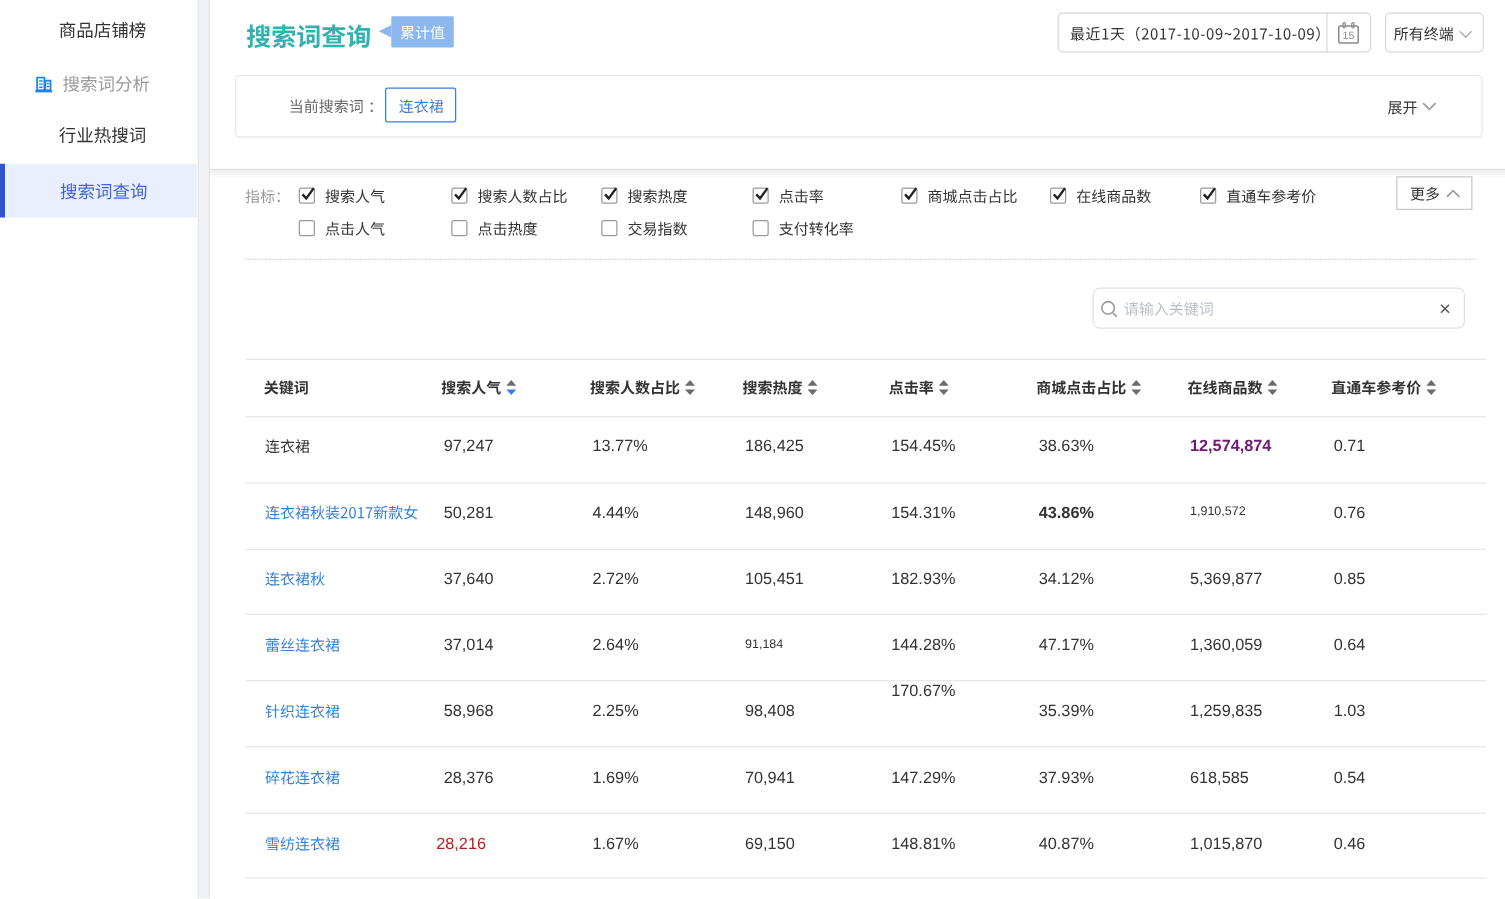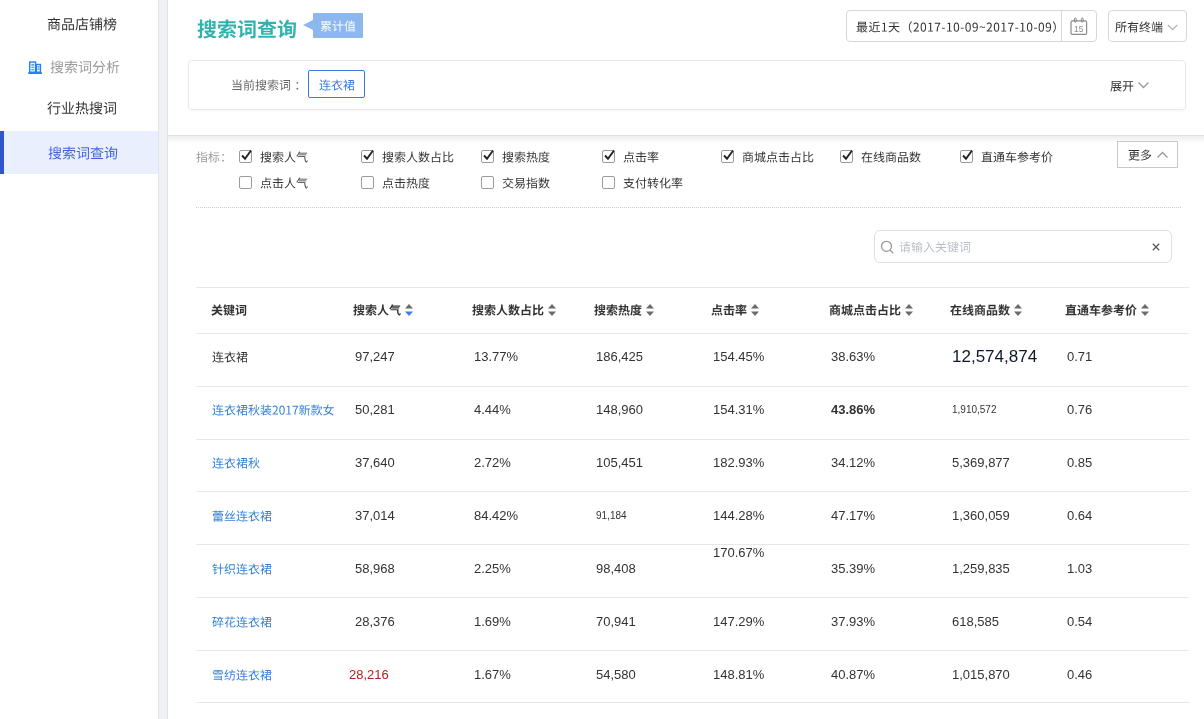--- a/index.html
+++ b/index.html
@@ -579,21 +579,21 @@
       <use href="#g42" transform="translate(0.0,10.56) scale(0.01200,-0.01200)"></use>
       <use href="#g43" transform="translate(12.0,10.56) scale(0.01200,-0.01200)"></use>
       <use href="#g44" transform="translate(24.0,10.56) scale(0.01200,-0.01200)"></use>
     </svg>
   </div>
 <div style="position:absolute;left:355.0px;top:348.4px;font-size:13px;color:#333;font-weight:normal;line-height:18px;white-space:nowrap">97,247</div>
 <div style="position:absolute;left:474.0px;top:348.4px;font-size:13px;color:#333;font-weight:normal;line-height:18px;white-space:nowrap">13.77%</div>
 <div style="position:absolute;left:596.0px;top:348.4px;font-size:13px;color:#333;font-weight:normal;line-height:18px;white-space:nowrap">186,425</div>
 <div style="position:absolute;left:713.0px;top:348.4px;font-size:13px;color:#333;font-weight:normal;line-height:18px;white-space:nowrap">154.45%</div>
 <div style="position:absolute;left:831.0px;top:348.4px;font-size:13px;color:#333;font-weight:normal;line-height:18px;white-space:nowrap">38.63%</div>
-<div style="position:absolute;left:952.0px;top:348.4px;font-size:17px;color:#0f172a;font-weight:normal;line-height:18px;white-space:nowrap">12,574,874</div>
+<div style="position:absolute;left:952.0px;top:348.4px;font-size:13px;color:#701a75;font-weight:bold;line-height:18px;white-space:nowrap">12,574,874</div>
 <div style="position:absolute;left:1067.0px;top:348.4px;font-size:13px;color:#333;font-weight:normal;line-height:18px;white-space:nowrap">0.71</div>
 <div style="position:absolute;left:196px;top:386px;width:993px;height:1px;background:#e8e8e8"></div>
 <div style="position:absolute;left:212.0px;top:404.0px">
     <svg width="122.6" height="12" viewBox="0 0 122.6 12" style="overflow:visible;display:block" fill="#3380d5">
       <use href="#g42" transform="translate(0.0,10.56) scale(0.01200,-0.01200)"></use>
       <use href="#g43" transform="translate(12.0,10.56) scale(0.01200,-0.01200)"></use>
       <use href="#g44" transform="translate(24.0,10.56) scale(0.01200,-0.01200)"></use>
       <use href="#g103" transform="translate(36.0,10.56) scale(0.01200,-0.01200)"></use>
       <use href="#g104" transform="translate(48.0,10.56) scale(0.01200,-0.01200)"></use>
       <use href="#g28" transform="translate(60.0,10.56) scale(0.01200,-0.01200)"></use>
@@ -632,21 +632,21 @@
 <div style="position:absolute;left:212.0px;top:510.0px">
     <svg width="60.0" height="12" viewBox="0 0 60.0 12" style="overflow:visible;display:block" fill="#3380d5">
       <use href="#g108" transform="translate(0.0,10.56) scale(0.01200,-0.01200)"></use>
       <use href="#g109" transform="translate(12.0,10.56) scale(0.01200,-0.01200)"></use>
       <use href="#g42" transform="translate(24.0,10.56) scale(0.01200,-0.01200)"></use>
       <use href="#g43" transform="translate(36.0,10.56) scale(0.01200,-0.01200)"></use>
       <use href="#g44" transform="translate(48.0,10.56) scale(0.01200,-0.01200)"></use>
     </svg>
   </div>
 <div style="position:absolute;left:355.0px;top:507.4px;font-size:13px;color:#333;font-weight:normal;line-height:18px;white-space:nowrap">37,014</div>
-<div style="position:absolute;left:474.0px;top:507.4px;font-size:13px;color:#333;font-weight:normal;line-height:18px;white-space:nowrap">84.42%</div>
+<div style="position:absolute;left:474.0px;top:507.4px;font-size:13px;color:#333;font-weight:normal;line-height:18px;white-space:nowrap">2.64%</div>
 <div style="position:absolute;left:596.0px;top:507.4px;font-size:10px;color:#333;font-weight:normal;line-height:18px;white-space:nowrap">91,184</div>
 <div style="position:absolute;left:713.0px;top:507.4px;font-size:13px;color:#333;font-weight:normal;line-height:18px;white-space:nowrap">144.28%</div>
 <div style="position:absolute;left:831.0px;top:507.4px;font-size:13px;color:#333;font-weight:normal;line-height:18px;white-space:nowrap">47.17%</div>
 <div style="position:absolute;left:952.0px;top:507.4px;font-size:13px;color:#333;font-weight:normal;line-height:18px;white-space:nowrap">1,360,059</div>
 <div style="position:absolute;left:1067.0px;top:507.4px;font-size:13px;color:#333;font-weight:normal;line-height:18px;white-space:nowrap">0.64</div>
 <div style="position:absolute;left:196px;top:544px;width:993px;height:1px;background:#e8e8e8"></div>
 <div style="position:absolute;left:212.0px;top:563.0px">
     <svg width="60.0" height="12" viewBox="0 0 60.0 12" style="overflow:visible;display:block" fill="#3380d5">
       <use href="#g110" transform="translate(0.0,10.56) scale(0.01200,-0.01200)"></use>
       <use href="#g111" transform="translate(12.0,10.56) scale(0.01200,-0.01200)"></use>
@@ -684,17 +684,17 @@
     <svg width="60.0" height="12" viewBox="0 0 60.0 12" style="overflow:visible;display:block" fill="#3380d5">
       <use href="#g114" transform="translate(0.0,10.56) scale(0.01200,-0.01200)"></use>
       <use href="#g115" transform="translate(12.0,10.56) scale(0.01200,-0.01200)"></use>
       <use href="#g42" transform="translate(24.0,10.56) scale(0.01200,-0.01200)"></use>
       <use href="#g43" transform="translate(36.0,10.56) scale(0.01200,-0.01200)"></use>
       <use href="#g44" transform="translate(48.0,10.56) scale(0.01200,-0.01200)"></use>
     </svg>
   </div>
 <div style="position:absolute;left:349px;top:666.4px;font-size:13px;color:#b91c1c;font-weight:normal;line-height:18px;white-space:nowrap">28,216</div>
 <div style="position:absolute;left:474.0px;top:666.4px;font-size:13px;color:#333;font-weight:normal;line-height:18px;white-space:nowrap">1.67%</div>
-<div style="position:absolute;left:596.0px;top:666.4px;font-size:13px;color:#333;font-weight:normal;line-height:18px;white-space:nowrap">54,580</div>
+<div style="position:absolute;left:596.0px;top:666.4px;font-size:13px;color:#333;font-weight:normal;line-height:18px;white-space:nowrap">69,150</div>
 <div style="position:absolute;left:713.0px;top:666.4px;font-size:13px;color:#333;font-weight:normal;line-height:18px;white-space:nowrap">148.81%</div>
 <div style="position:absolute;left:831.0px;top:666.4px;font-size:13px;color:#333;font-weight:normal;line-height:18px;white-space:nowrap">40.87%</div>
 <div style="position:absolute;left:952.0px;top:666.4px;font-size:13px;color:#333;font-weight:normal;line-height:18px;white-space:nowrap">1,015,870</div>
 <div style="position:absolute;left:1067.0px;top:666.4px;font-size:13px;color:#333;font-weight:normal;line-height:18px;white-space:nowrap">0.46</div>
 <div style="position:absolute;left:196px;top:702px;width:993px;height:1px;background:#e8e8e8"></div>
 </body></html>

